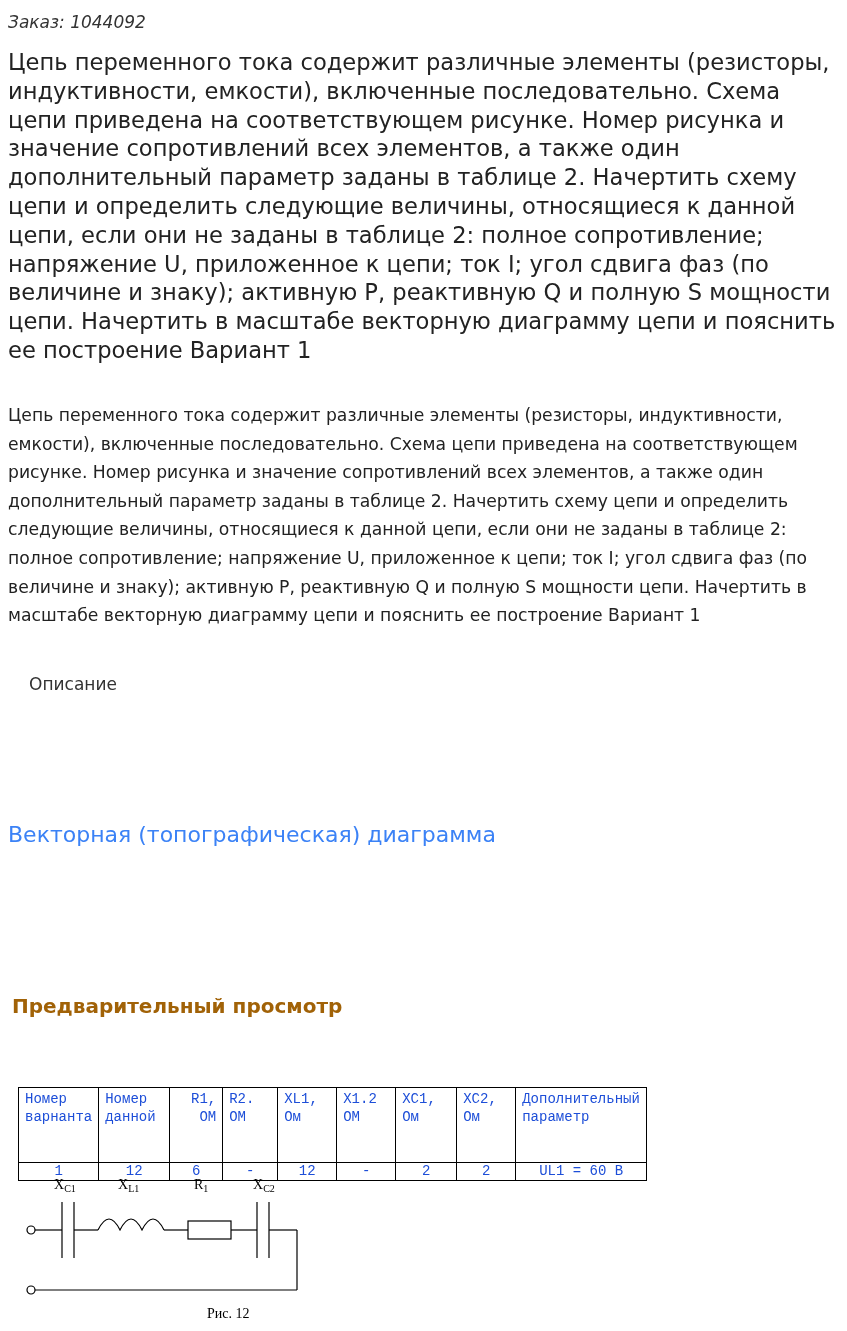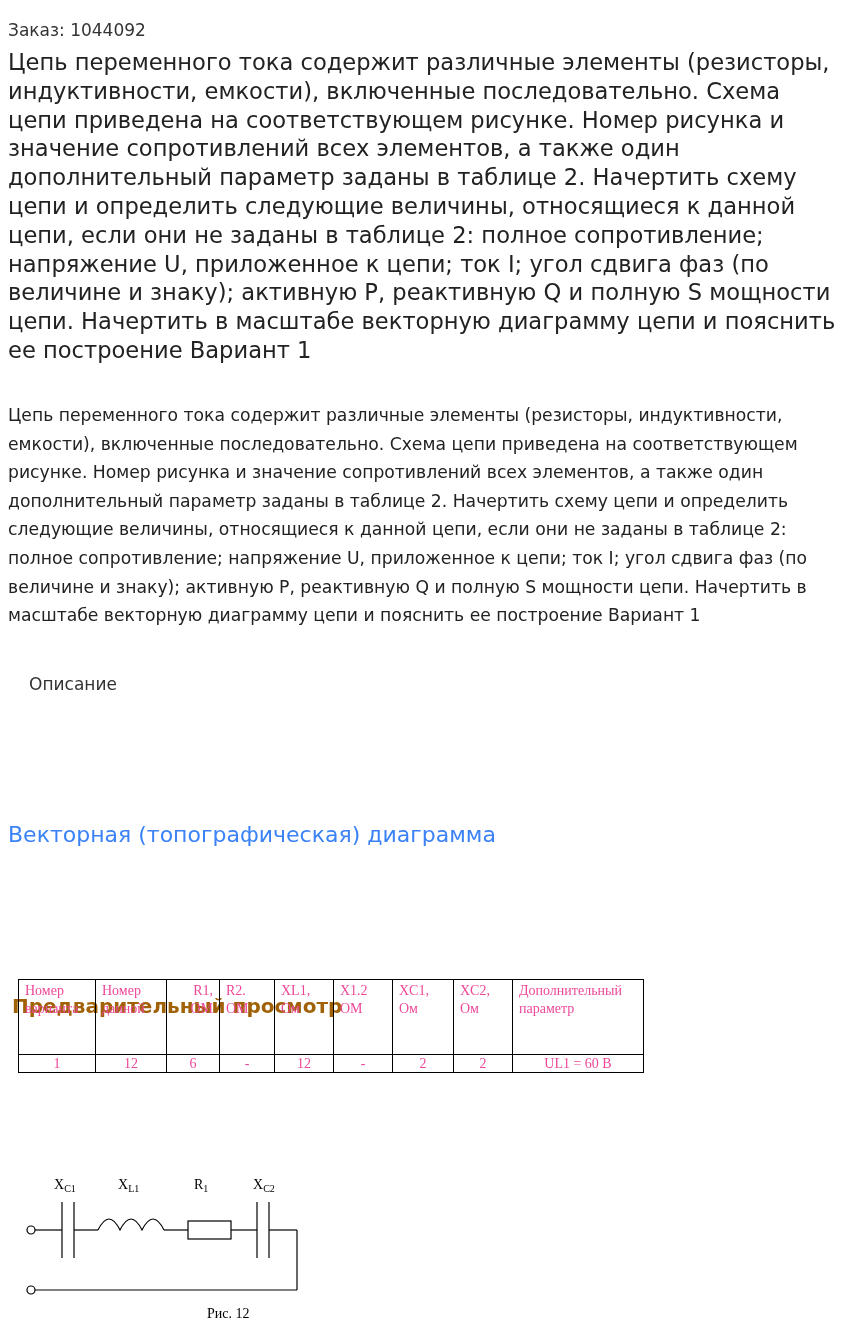--- a/index.html
+++ b/index.html
@@ -1,28 +1,28 @@
 <!DOCTYPE html>
 <html><head>
 <meta charset="utf-8">
 <style>
   html, body { margin: 0; padding: 0; background: #ffffff; }
   body { width: 847px; height: 1331px; position: relative; overflow: hidden;
          font-family: "DejaVu Sans", sans-serif; color: #222222; }
-  .order { position: absolute; left: 8px; top: 20px; font-size: 17px; color: #333333; }
+  .order { position: absolute; left: 8px; top: 12px; font-size: 17px; color: #333333; font-style: italic; }
   .title { position: absolute; left: 8px; top: 48px; width: 835px; font-size: 22.6px;
            line-height: 28.8px; color: #222222; margin: 0; font-weight: normal; }
   .desc { position: absolute; left: 8px; top: 401px; width: 830px; font-size: 17.2px;
           line-height: 28.6px; color: #222222; margin: 0; }
   .label-desc { position: absolute; left: 8px; top: 674px; font-size: 17px; color: #333333; margin-left: 21px; }
   .word { position: absolute; left: 8px; top: 736px; font-size: 17px; line-height: 29px; color: #222222; }
   .vector { position: absolute; left: 8px; top: 822px; font-size: 22px; color: #3b82f6; }
   .preview-h { position: absolute; left: 8px; top: 990px; font-size: 20px; font-weight: bold; color: #a16207; margin: 4px; }
-  table.params { position: absolute; left: 18px; top: 979px; border-collapse: collapse;
-                 font-family: Liberation Serif, serif; font-size: 14px; color: #ec4899; }
+  table.params { position: absolute; left: 18px; top: 1087px; border-collapse: collapse;
+                 font-family: Liberation Mono, monospace; font-size: 14px; color: #1d4ed8; }
   table.params td { border: 1px solid #000; vertical-align: top; padding: 2px 6px; line-height: 18px; }
   table.params tr.head td { height: 70px; }
   table.params tr.vals td { text-align: center; vertical-align: middle; padding: 0 6px; height: 17px; line-height: 17px; }
   .schem { position: absolute; left: 20px; top: 1170px; }
   .cap-txt { font-family: "Liberation Serif", serif; font-size: 14px; fill: #000; }
 </style>
 </head>
 <body>
 
 <div class="order">Заказ: 1044092</div>

